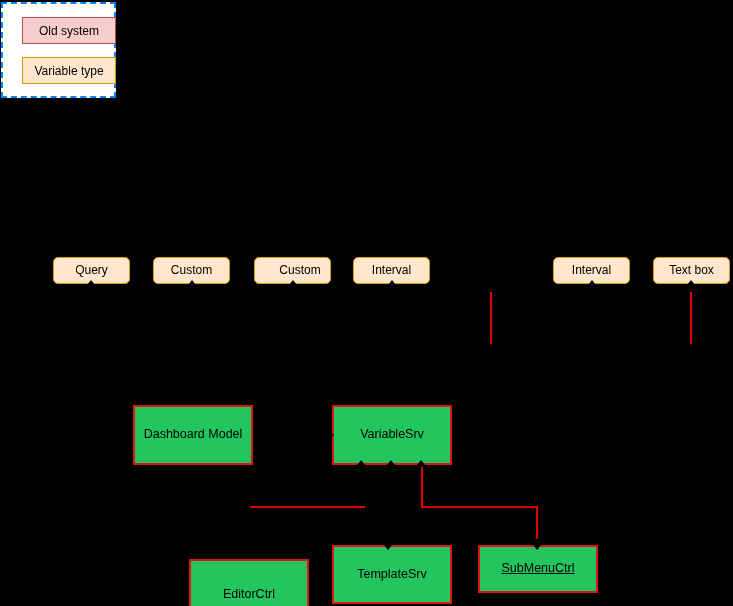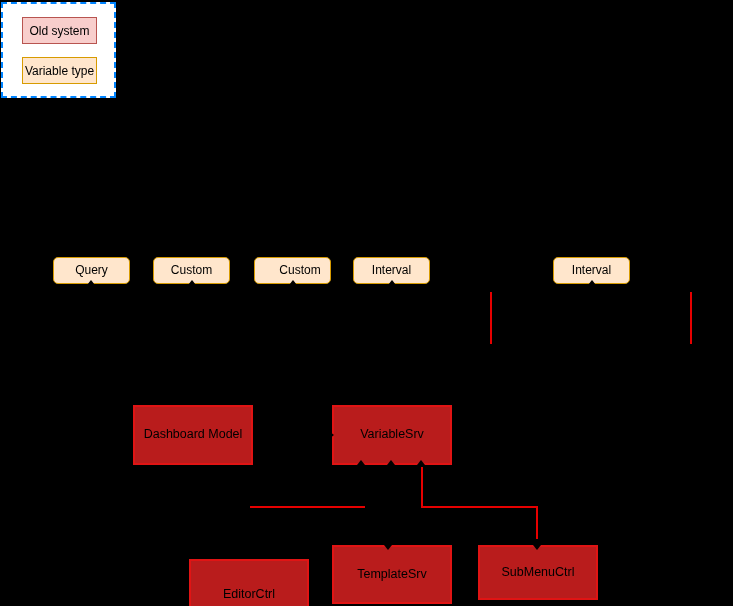--- a/index.html
+++ b/index.html
@@ -26,38 +26,38 @@
     position: absolute;
     left: 1px; top: 2px;
     width: 115px; height: 96px;
     background: #ffffff;
     border: 2px dashed #0084ff;
     box-sizing: border-box;
   }
   .legend-swatch {
     position: absolute;
     left: 19px;
-    width: 75px; height: 27px;
+    width: 94px; height: 27px;
     display: flex; align-items: center; justify-content: center;
     box-sizing: border-box;
     font-size: 12px;
   }
   .swatch-old      { top: 13px; background: #f8cecc; border: 1px solid #b85450; }
   .swatch-vartype  { top: 53px; background: #ffe6cc; border: 1px solid #d79b00; }
   
   .vartype {
     background: #ffe6cc;
     border: 1.5px solid #d79b00;
     border-radius: 5px;
     width: 77px; height: 27px;
     top: 257px;
   }
   
   .sysbox {
-    background: #b91c1c;
+    background: #22c55e;
     border: 2px solid #e01414;
     width: 120px; height: 60px;
     font-size: 12.5px;
   }
   
   .edge { position: absolute; background: #e60000; }
   .edge.v { width: 2px; }
   .edge.h { height: 2px; }
   
   .notch {
@@ -97,20 +97,23 @@
   </div>
   <div class="node vartype" style="left:254px;padding-left:15px;">
     <span>Custom</span>
   </div>
   <div class="node vartype" style="left:353px;">
     <span>Interval</span>
   </div>
   <div class="node vartype" style="left:553px;">
     <span>Interval</span>
   </div>
+  <div class="node vartype" style="left:653px;">
+    <span>Text box</span>
+  </div>
 
   <div class="notch up" style="left:87px;  top:280px;"></div>
   <div class="notch up" style="left:188px; top:280px;"></div>
   <div class="notch up" style="left:289px; top:280px;"></div>
   <div class="notch up" style="left:388px; top:280px;"></div>
   <div class="notch up" style="left:487px; top:280px;"></div>
   <div class="notch up" style="left:588px; top:280px;"></div>
   <div class="notch up" style="left:687px; top:280px;"></div>
 
   <div class="edge v" style="left:490px; top:292px; height:52px;"></div>
@@ -121,21 +124,21 @@
   </div>
   <div class="node sysbox" style="left:332px; top:405px;">
     <span>VariableSrv</span>
   </div>
   <div class="node sysbox" style="left:189px; top:559px; height:71px;">
     <span>EditorCtrl</span>
   </div>
   <div class="node sysbox" style="left:332px; top:545px; height:59px;">
     <span>TemplateSrv</span>
   </div>
-  <div class="node sysbox" style="left:478px; top:545px; height:55px;">
+  <div class="node sysbox" style="left:478px; top:545px; height:48px;text-decoration:underline;">
     <span>SubMenuCtrl</span>
   </div>
 
   <div class="notch up" style="left:357px; top:460px;"></div>
   <div class="notch up" style="left:387px; top:460px;"></div>
   <div class="notch up" style="left:417px; top:460px;"></div>
   <div class="notch right" style="left:329px; top:431px;"></div>
 
   <div class="notch down" style="left:246px; top:545px;"></div>
   <div class="notch down" style="left:384px; top:545px;"></div>

